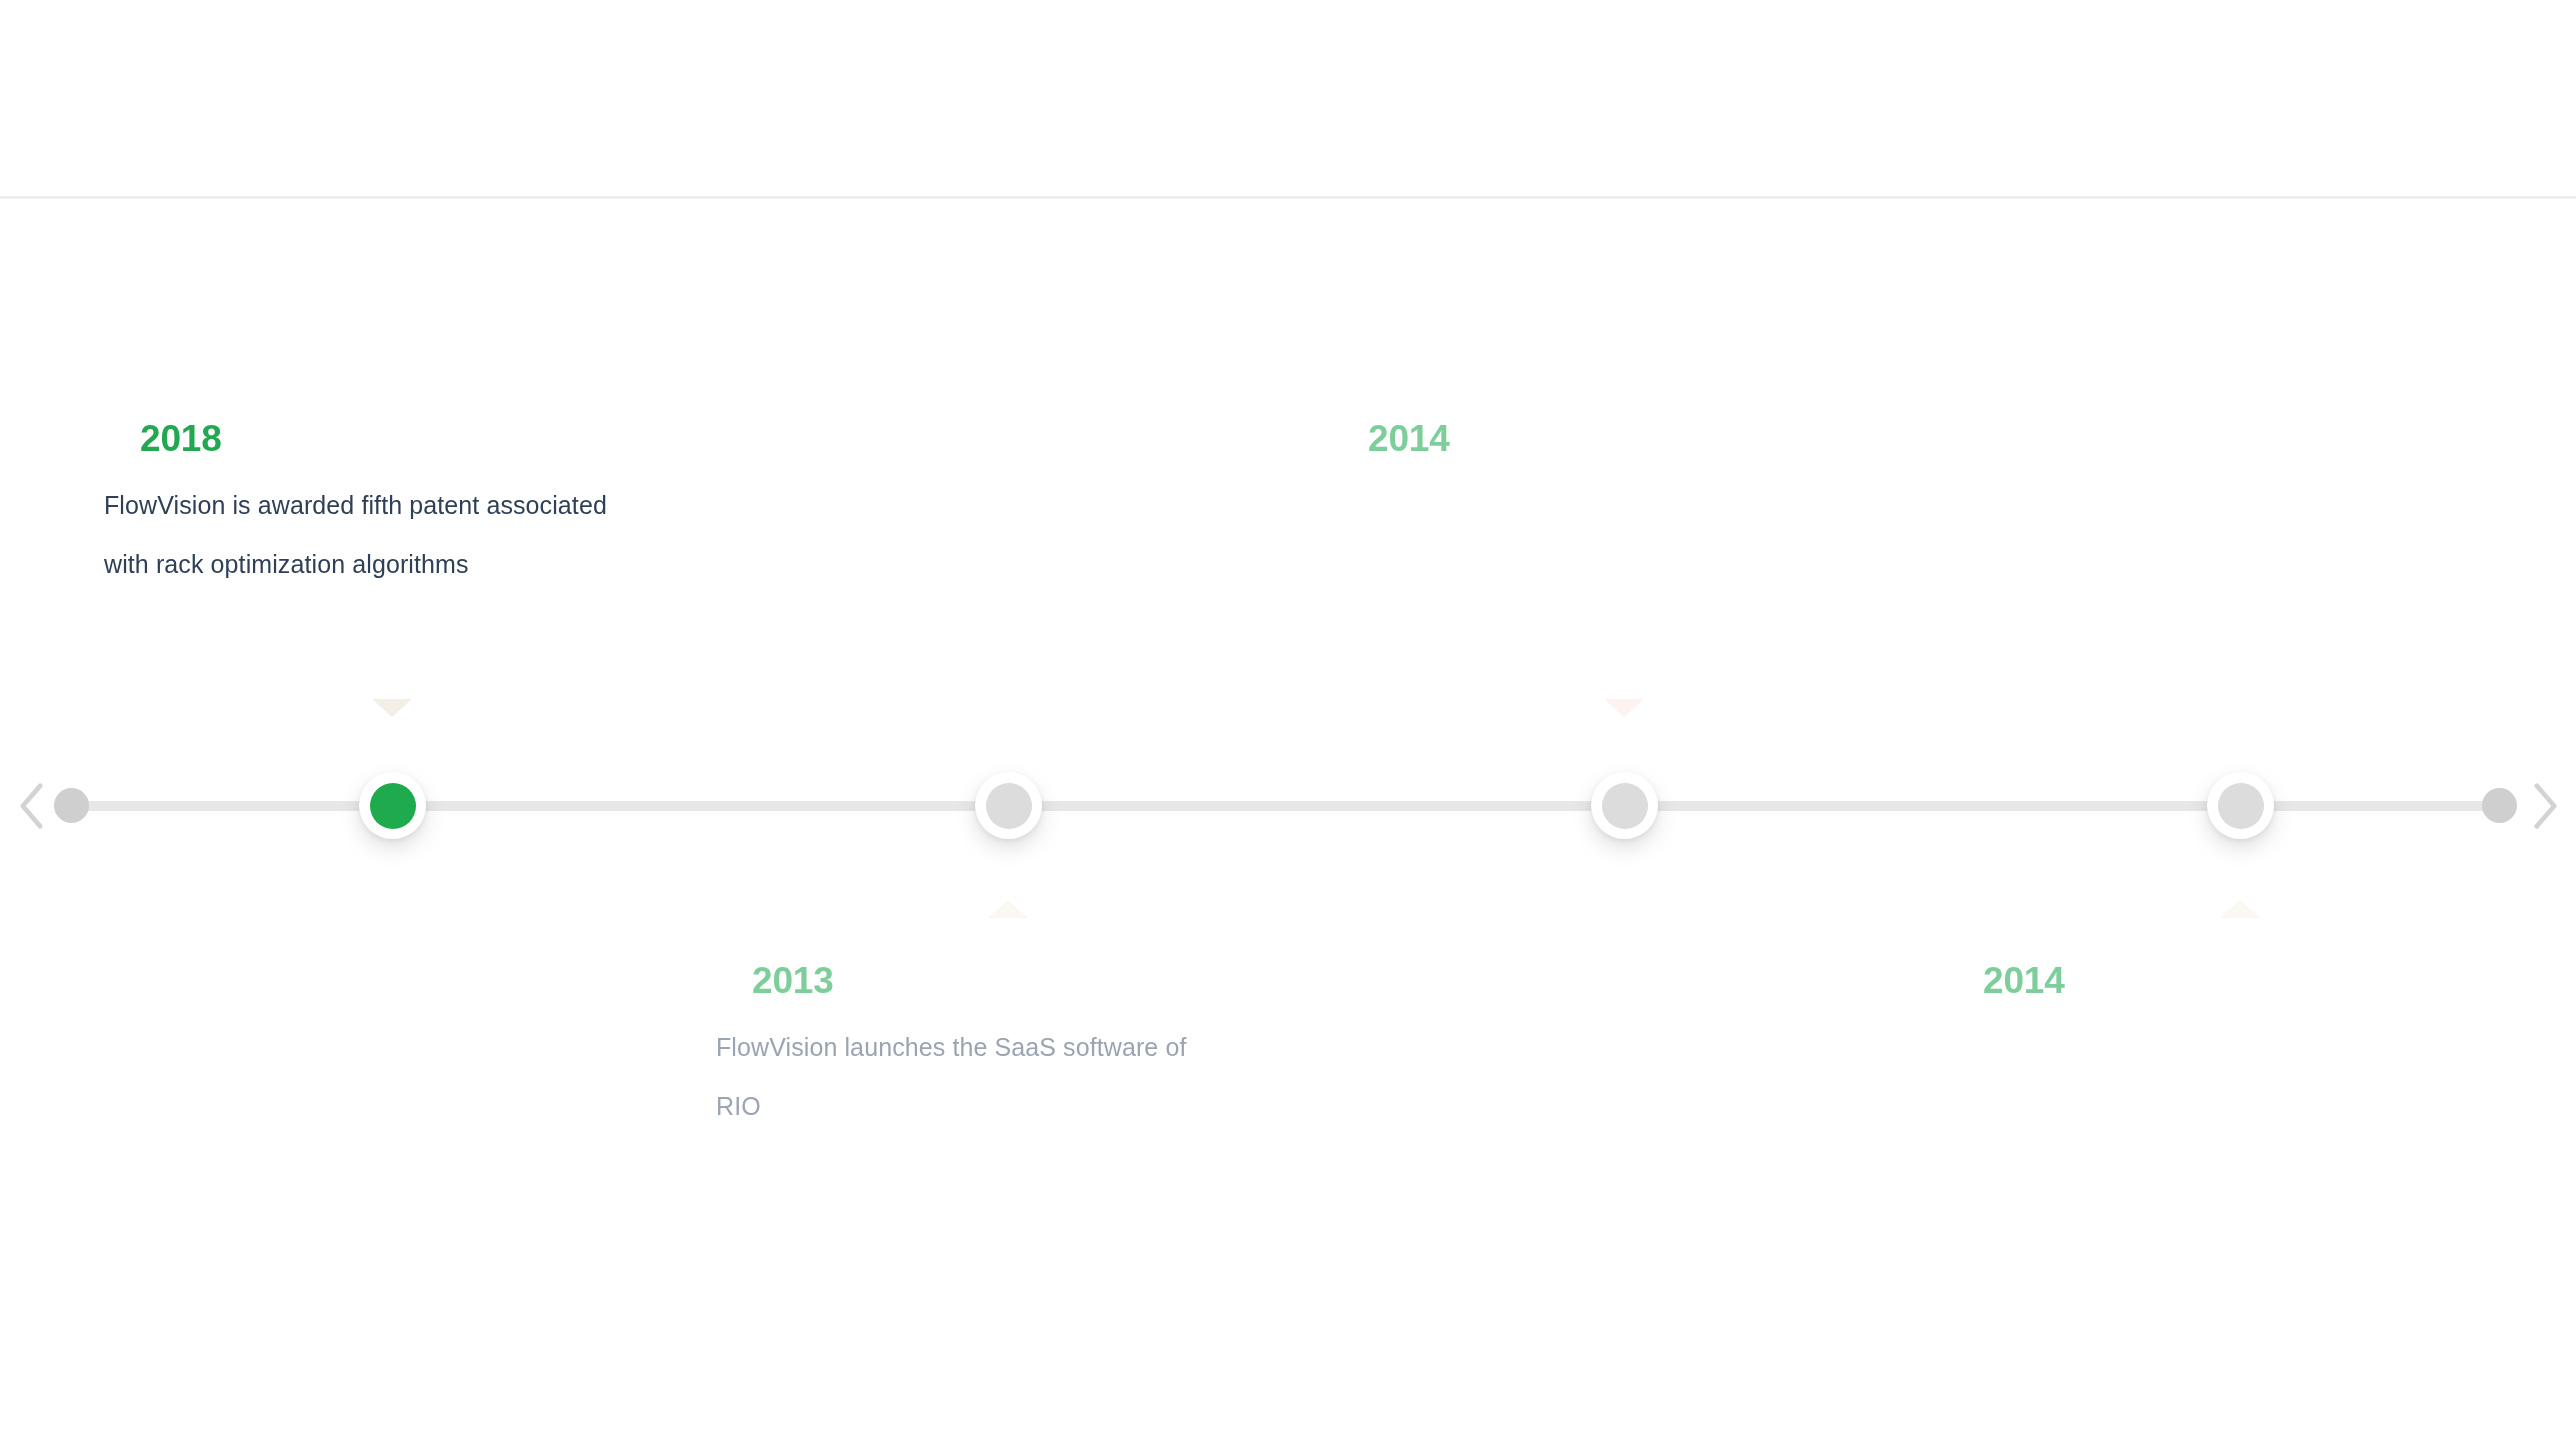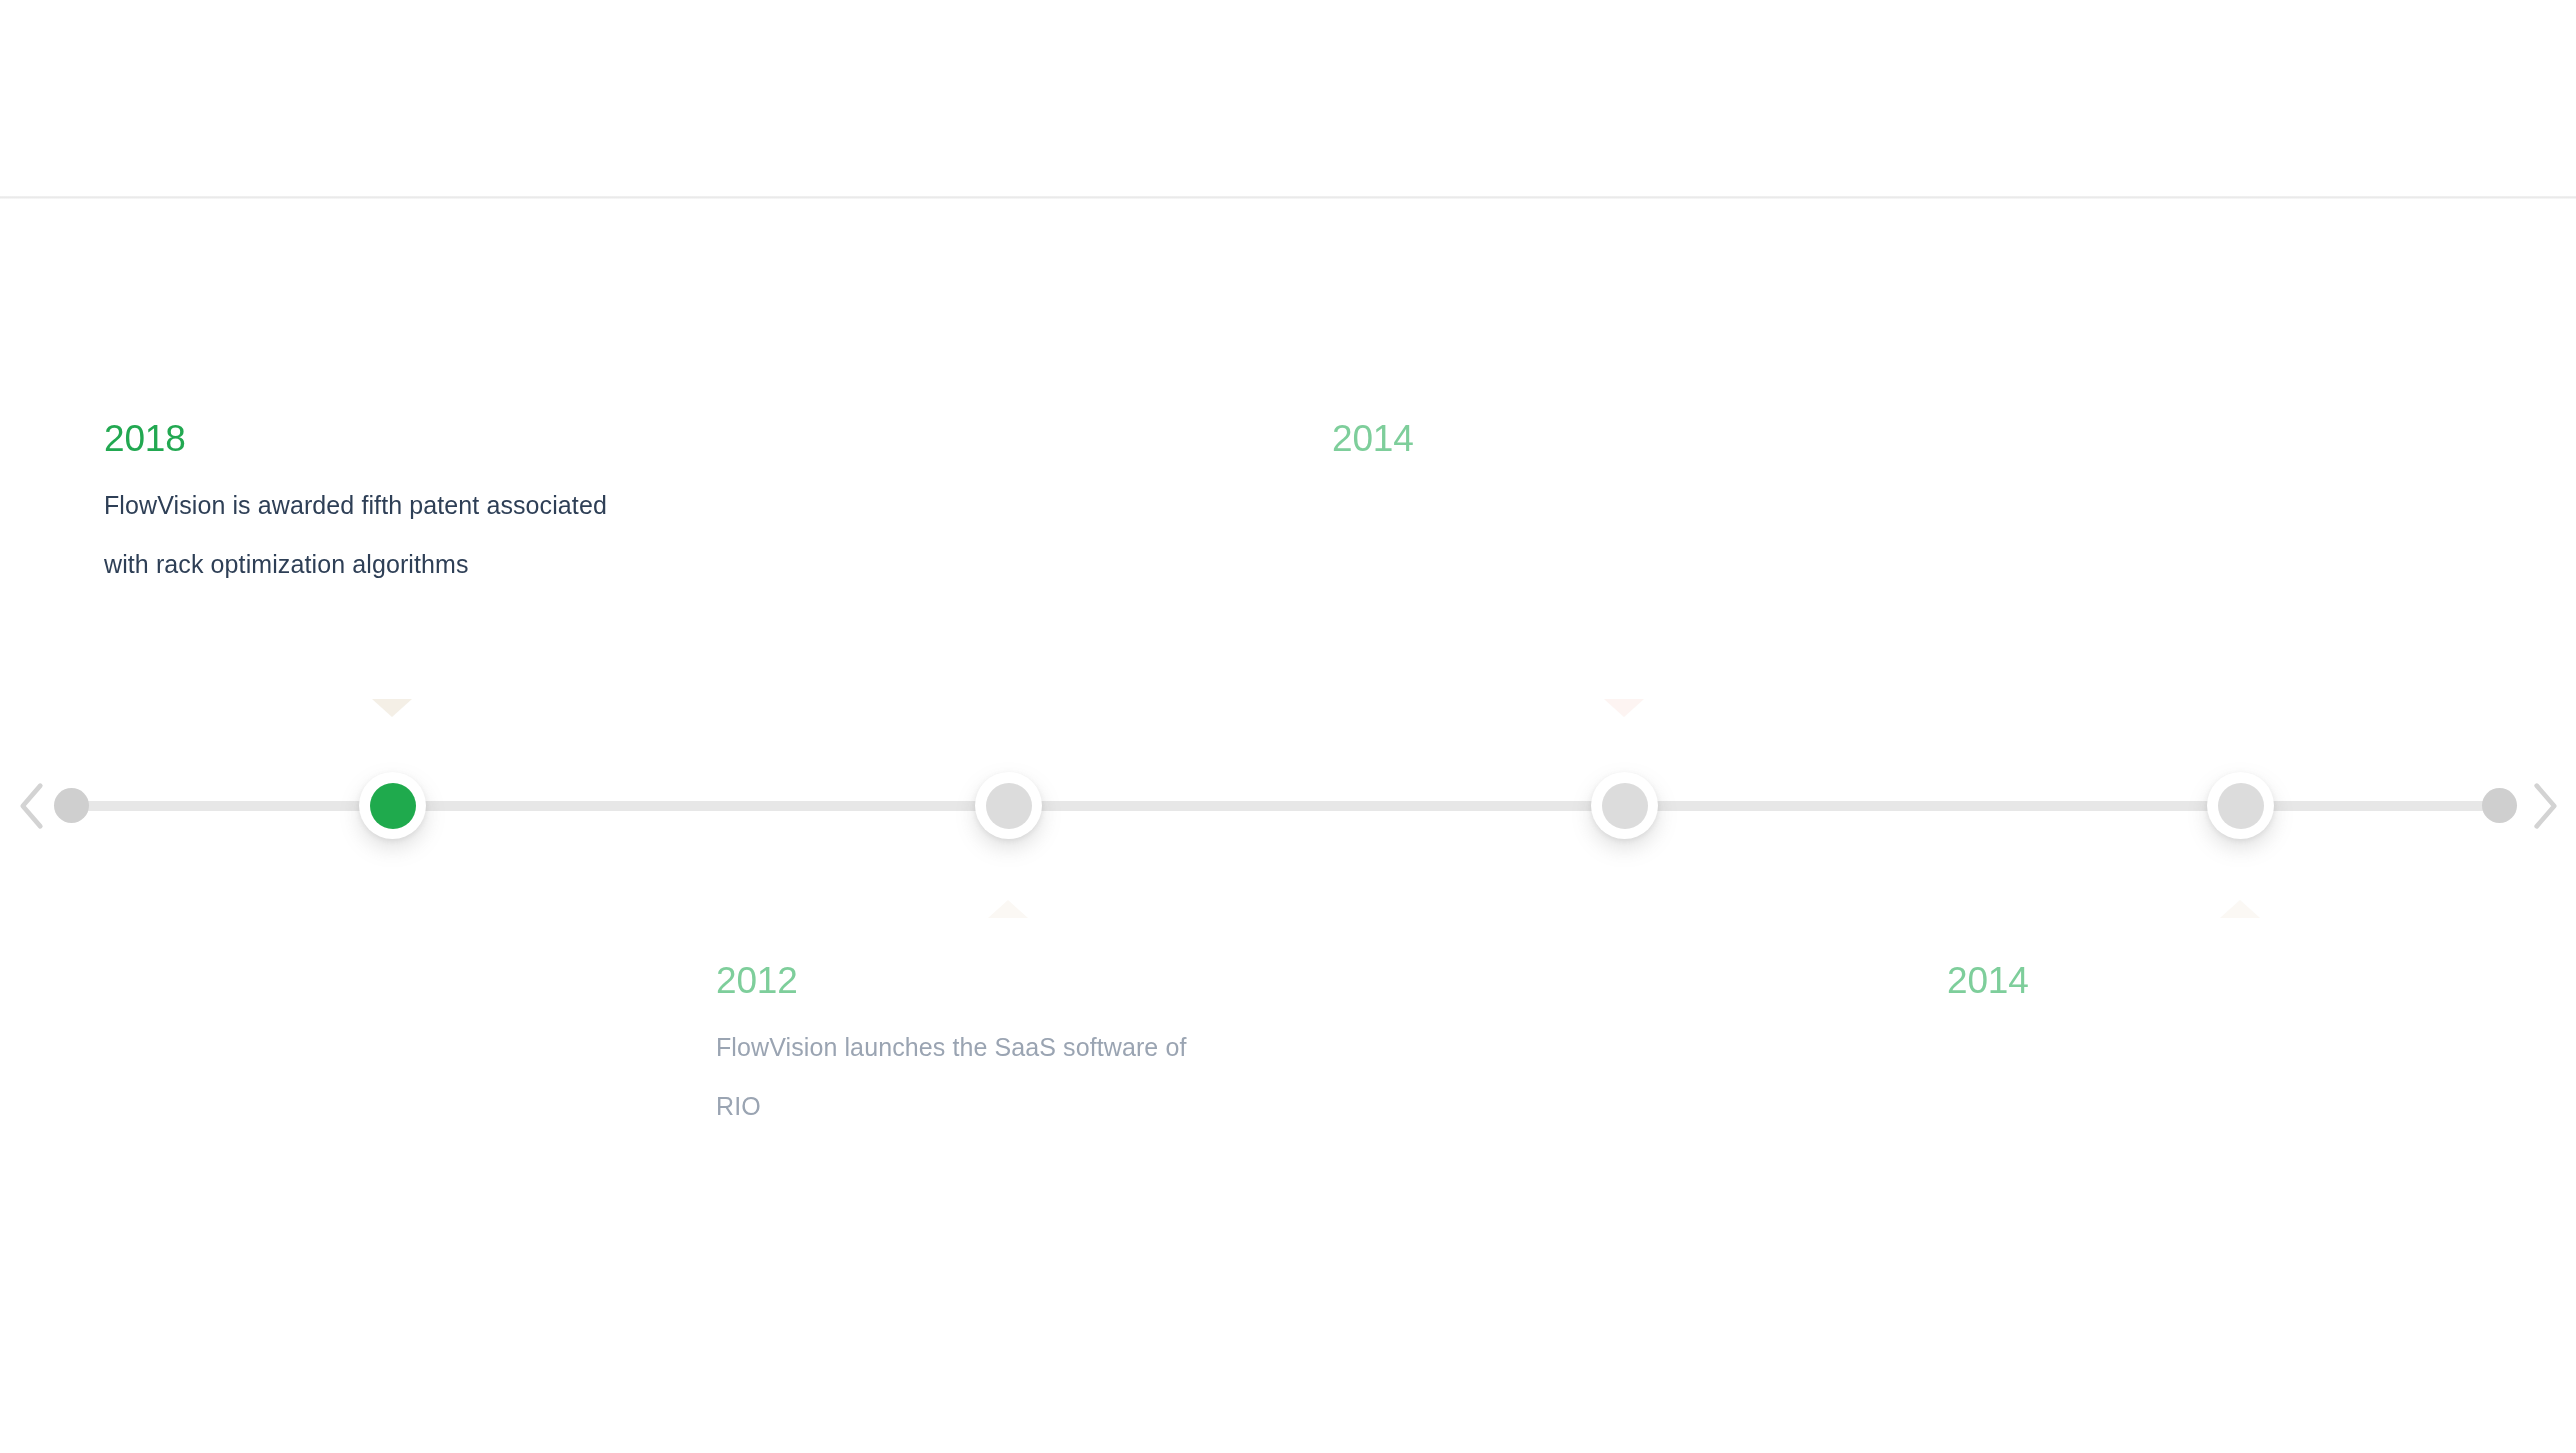--- a/index.html
+++ b/index.html
@@ -111,25 +111,26 @@
     border-bottom: 18.6px solid #fbf8f4;
   }
 
   
   .entry {
     position: absolute;
     width: 520px;
   }
   .entry .year {
     font-size: 37px;
-    font-weight: 400;
+    font-weight: 700;
     letter-spacing: -0.2px;
     line-height: 1.0;
     margin-bottom: 18.6px;
     color: #7ece9b;
+    margin-left: 36px;
   }
   .entry.active .year { color: #22a851; }
 
   .entry .desc {
     font-size: 25px;
     line-height: 59px;
     letter-spacing: 0.1px;
     color: #9aa4b2;
     font-weight: 400;
   }
@@ -179,21 +180,21 @@
     <div class="node" style="left:2207px;">
       <span class="core"></span>
     </div>
 
     <div class="entry above active" style="left:104px;">
       <div class="year">2018</div>
       <div class="desc">FlowVision is awarded fifth patent associated with rack optimization algorithms</div>
     </div>
 
     <div class="entry below" style="left:716px;">
-      <div class="year">2012</div>
+      <div class="year">2013</div>
       <div class="desc">FlowVision launches the SaaS software of RIO</div>
     </div>
 
     <div class="entry above" style="left:1332px;width:530px;">
       <div class="year">2014</div>
     </div>
 
     <div class="entry below" style="left:1947px;width:539px;">
       <div class="year">2014</div>
     </div>

